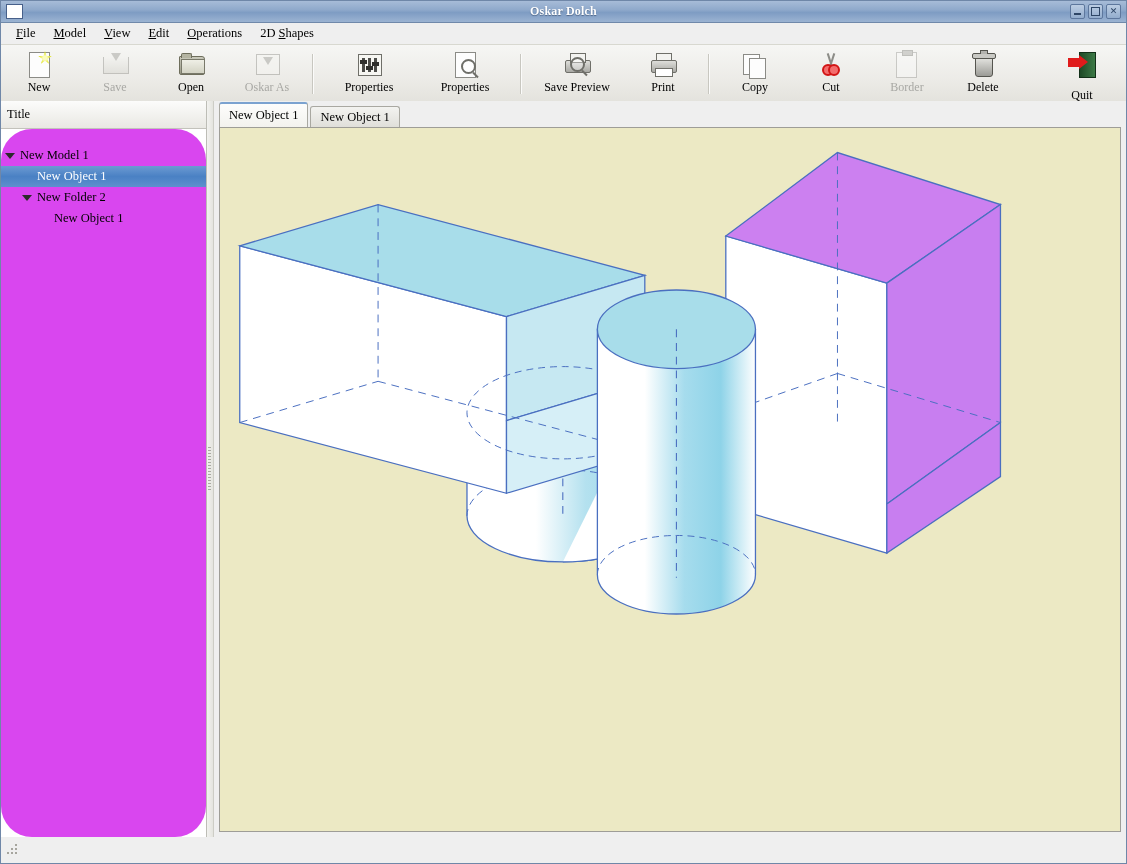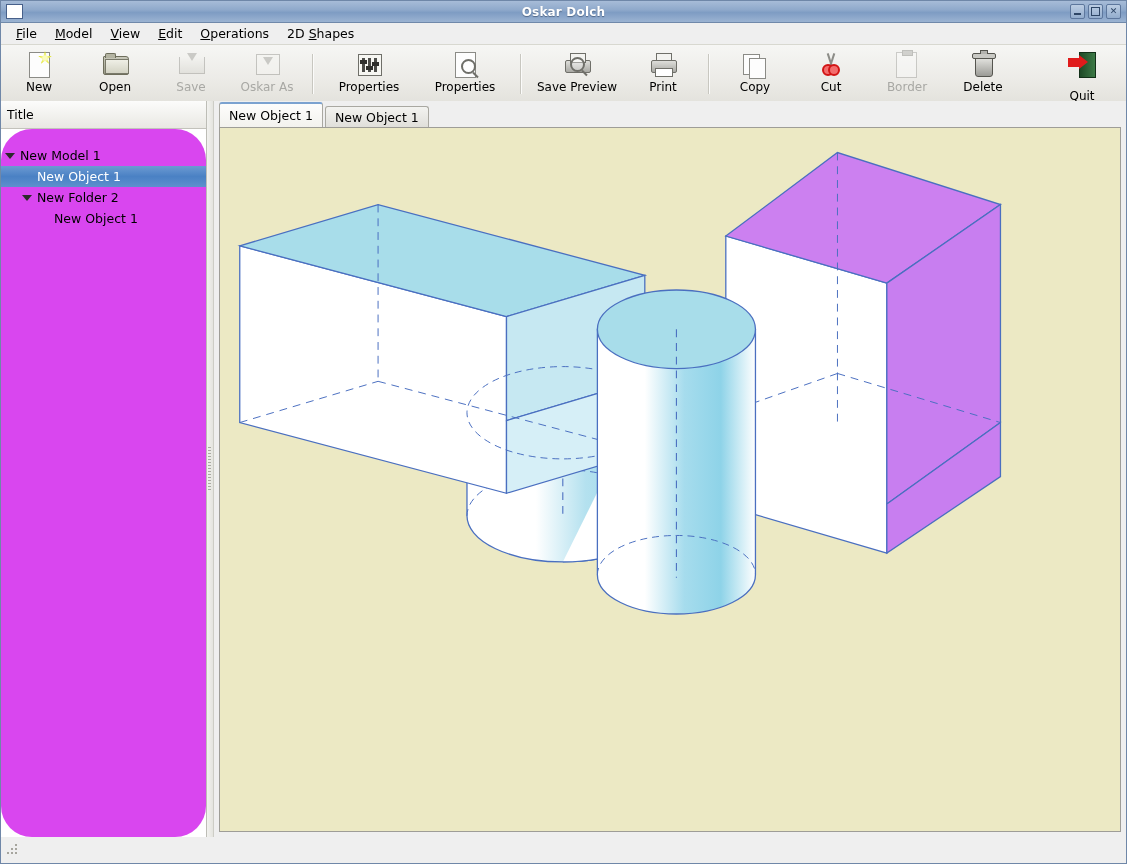--- a/index.html
+++ b/index.html
@@ -6,20 +6,21 @@
   body{
     width:1127px;height:864px;overflow:hidden;
     font-family:"DejaVu Sans","Liberation Sans",sans-serif;
     font-size:12px;color:#000;background:#d4d0c8;
   }
   .app{
     width:1127px;height:864px;position:relative;
     box-sizing:border-box;
     background:#efefef;
     border:1px solid #6f87a8;
+    font-family:Liberation Serif, serif;
   }
   
   .titlebar{
     height:22px;width:100%;box-sizing:border-box;
     background:linear-gradient(to bottom,#a7bcd8 0%,#8fa9cb 42%,#7e9cc3 55%,#9bb3d2 100%);
     border-bottom:1px solid #7089aa;
     display:flex;align-items:center;position:relative;
   }
   .tb-appicon{
     width:15px;height:13px;margin-left:5px;
@@ -307,34 +308,34 @@
   <div class="toolbar">
 
     <div class="tbtn">
       <div class="ico">
         <div class="doc"></div>
           <div class="star"></div>
       </div>
       <div class="lbl">New</div>
     </div>
 
+    <div class="tbtn disabled">
+      <div class="ico">
+        <div class="tray"></div>
+          <div class="arrowdn"></div>
+      </div>
+      <div class="lbl">Save</div>
+    </div>
+
     <div class="tbtn">
       <div class="ico">
         <div class="folder"></div>
           <div class="folder-inner"></div>
       </div>
       <div class="lbl">Open</div>
-    </div>
-
-    <div class="tbtn disabled">
-      <div class="ico">
-        <div class="tray"></div>
-          <div class="arrowdn"></div>
-      </div>
-      <div class="lbl">Save</div>
     </div>
 
     <div class="tbtn disabled">
       <div class="ico">
         <div class="sqframe"></div>
           <div class="arrowdn" style="top:6px;"></div>
       </div>
       <div class="lbl">Oskar As</div>
     </div>
 

